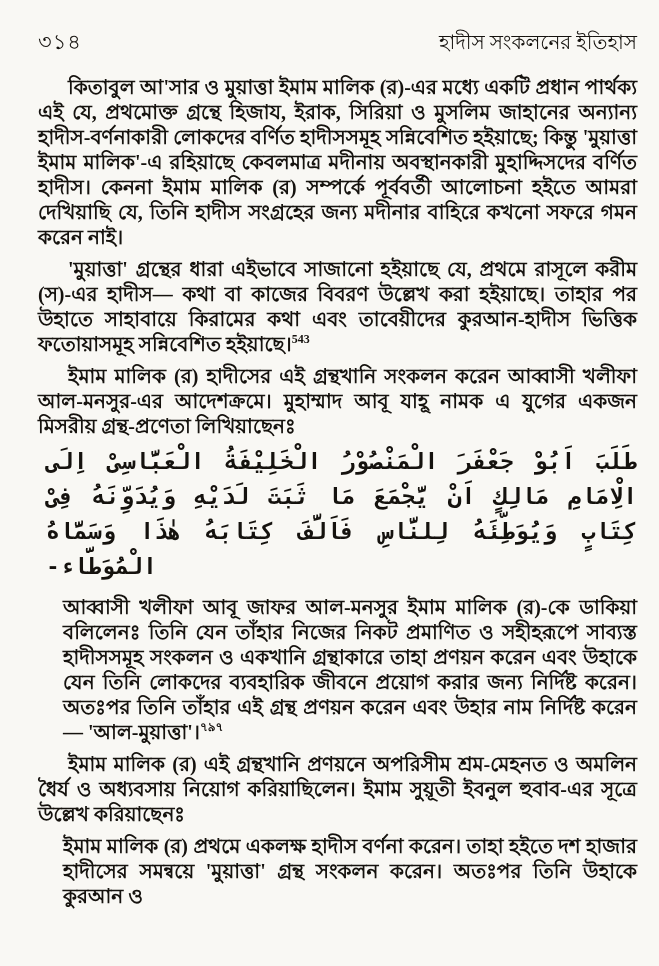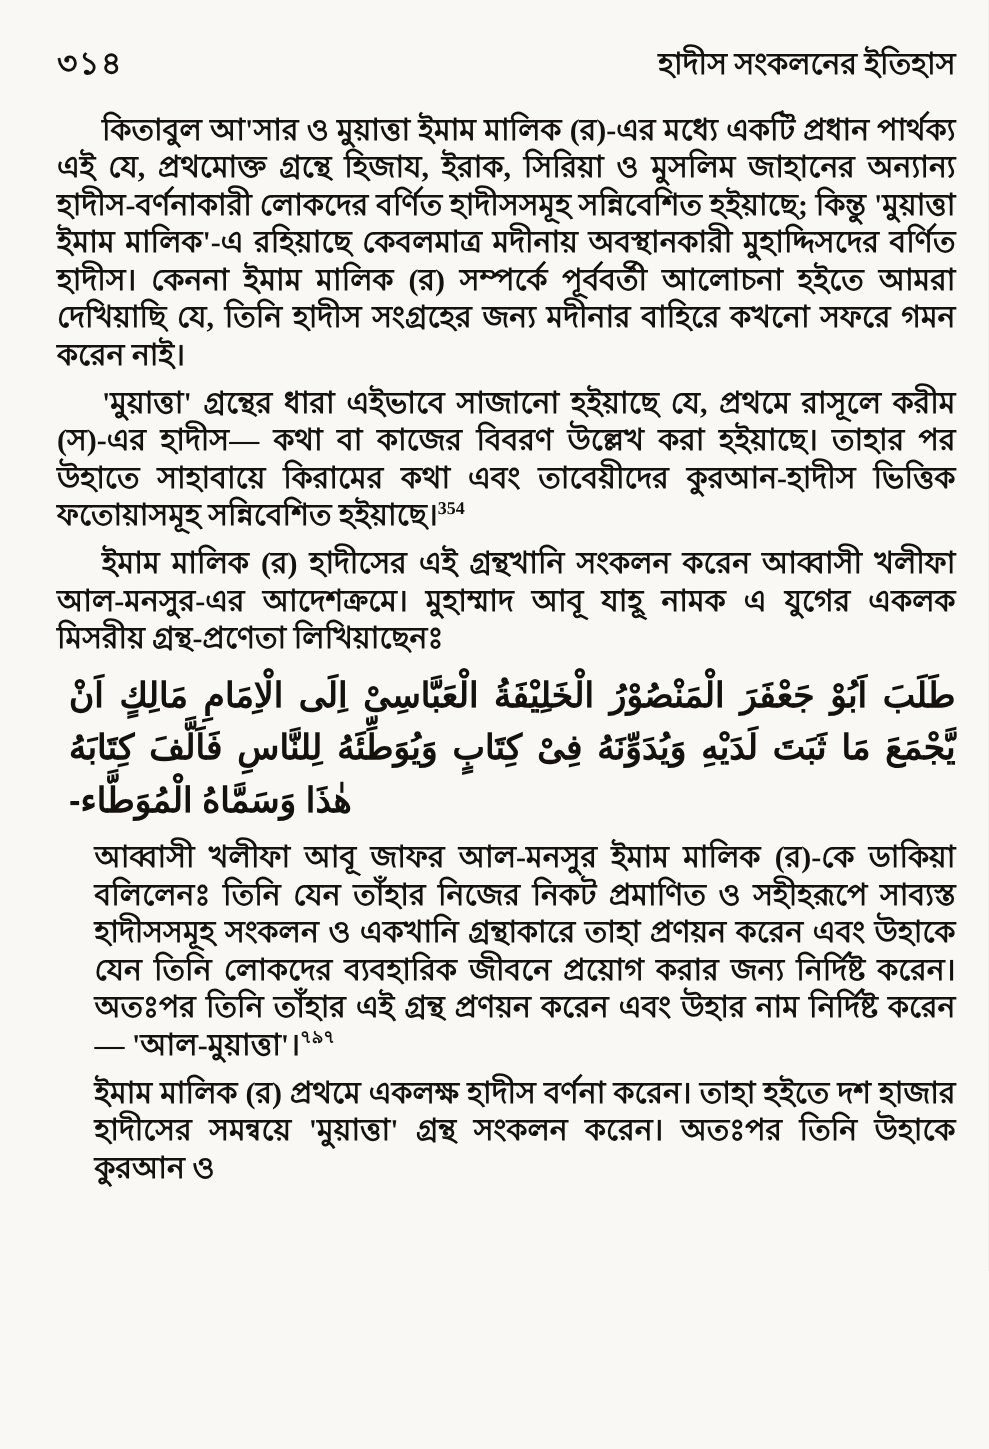--- a/index.html
+++ b/index.html
@@ -17,21 +17,21 @@
     font-family: "Liberation Serif", "DejaVu Serif", serif;
     overflow: hidden;
     box-sizing: border-box;
     padding: 26px 22px 10px 38px;
   }
   
   .running-head {
     display: flex;
     justify-content: space-between;
     align-items: baseline;
-    font-weight: bold;
+    font-weight: normal;
     font-size: 21px;
     margin-bottom: 14px;
     text-align: right;
   }
   .running-head .folio { letter-spacing: 1px; }
   .running-head .head-title { font-size: 20px; }
 
   
   .para {
     font-size: 20px;
@@ -48,46 +48,47 @@
   sup.fn-ref {
     font-size: 12px;
     line-height: 0;
     font-weight: bold;
   }
 
   
   .arabic {
     direction: rtl;
     unicode-bidi: embed;
-    font-family: Liberation Sans, sans-serif;
+    font-family: Liberation Mono, monospace;
     font-size: 23px;
     line-height: 35px;
     text-align: justify;
     text-align-last: left;
     margin: 4px 0 9px 8px;
     font-weight: 600;
   }
 </style>
 </head>
 <body>
 
 <div class="page">
 
   <div class="running-head">
     <span class="folio">৩১৪</span>
     <span class="head-title">হাদীস সংকলনের ইতিহাস</span>
   </div>
 
   <p class="para indent-first"><span>কিতাবুল আ'সার ও মুয়াত্তা ইমাম মালিক (র)-এর মধ্যে একটি প্রধান পার্থক্য এই যে, প্রথমোক্ত গ্রন্থে হিজায, ইরাক, সিরিয়া ও মুসলিম জাহানের অন্যান্য হাদীস-বর্ণনাকারী লোকদের বর্ণিত হাদীসসমূহ সন্নিবেশিত হইয়াছে; কিন্তু 'মুয়াত্তা ইমাম মালিক'-এ রহিয়াছে কেবলমাত্র মদীনায় অবস্থানকারী মুহাদ্দিসদের বর্ণিত হাদীস। কেননা ইমাম মালিক (র) সম্পর্কে পূর্ববর্তী আলোচনা হইতে আমরা দেখিয়াছি যে, তিনি হাদীস সংগ্রহের জন্য মদীনার বাহিরে কখনো সফরে গমন করেন নাই।</span></p>
 
-  <p class="para indent-first"><span>'মুয়াত্তা' গ্রন্থের ধারা এইভাবে সাজানো হইয়াছে যে, প্রথমে রাসূলে করীম (স)-এর হাদীস— কথা বা কাজের বিবরণ উল্লেখ করা হইয়াছে। তাহার পর উহাতে সাহাবায়ে কিরামের কথা এবং তাবেয়ীদের কুরআন-হাদীস ভিত্তিক ফতোয়াসমূহ সন্নিবেশিত হইয়াছে।</span><sup class="fn-ref">354</sup></p>
+  <p class="para indent-first"><span>'মুয়াত্তা' গ্রন্থের ধারা এইভাবে সাজানো হইয়াছে যে, প্রথমে রাসূলে করীম (স)-এর হাদীস— কথা বা কাজের বিবরণ উল্লেখ করা হইয়াছে। তাহার পর উহাতে সাহাবায়ে কিরামের কথা এবং তাবেয়ীদের কুরআন-হাদীস ভিত্তিক ফতোয়াসমূহ সন্নিবেশিত হইয়াছে।</span><sup class="fn-ref">543</sup></p>
 
-  <p class="para indent-first"><span>ইমাম মালিক (র) হাদীসের এই গ্রন্থখানি সংকলন করেন আব্বাসী খলীফা আল-মনসুর-এর আদেশক্রমে। মুহাম্মাদ আবূ যাহূ নামক এ যুগের একলক মিসরীয় গ্রন্থ-প্রণেতা লিখিয়াছেনঃ</span></p>
+  <p class="para indent-first"><span>ইমাম মালিক (র) হাদীসের এই গ্রন্থখানি সংকলন করেন আব্বাসী খলীফা আল-মনসুর-এর আদেশক্রমে। মুহাম্মাদ আবূ যাহূ নামক এ যুগের একজন মিসরীয় গ্রন্থ-প্রণেতা লিখিয়াছেনঃ</span></p>
 
   <p class="arabic" dir="rtl"><span>طَلَبَ اَبُوْ جَعْفَرَ الْمَنْصُوْرُ الْخَلِيْفَةُ الْعَبَّاسِىْ اِلَى الْاِمَامِ مَالِكٍ اَنْ يَّجْمَعَ مَا ثَبَتَ لَدَيْهِ وَيُدَوِّنَهُ فِىْ كِتَابٍ وَيُوَطِّئَهُ لِلنَّاسِ فَاَلَّفَ كِتَابَهُ هٰذَا وَسَمَّاهُ الْمُوَطَّاء-</span></p>
 
   <p class="para block-quote"><span>আব্বাসী খলীফা আবূ জাফর আল-মনসুর ইমাম মালিক (র)-কে ডাকিয়া বলিলেনঃ তিনি যেন তাঁহার নিজের নিকট প্রমাণিত ও সহীহরূপে সাব্যস্ত হাদীসসমূহ সংকলন ও একখানি গ্রন্থাকারে তাহা প্রণয়ন করেন এবং উহাকে যেন তিনি লোকদের ব্যবহারিক জীবনে প্রয়োগ করার জন্য নির্দিষ্ট করেন। অতঃপর তিনি তাঁহার এই গ্রন্থ প্রণয়ন করেন এবং উহার নাম নির্দিষ্ট করেন— 'আল-মুয়াত্তা'।</span><sup class="fn-ref">৭৯৭</sup></p>
 
+  <p class="para indent-first"><span>ইমাম মালিক (র) এই গ্রন্থখানি প্রণয়নে অপরিসীম শ্রম-মেহনত ও অমলিন ধৈর্য ও অধ্যবসায় নিয়োগ করিয়াছিলেন। ইমাম সুয়ূতী ইবনুল হুবাব-এর সূত্রে উল্লেখ করিয়াছেনঃ</span></p>
 
 
   <p class="para block-quote"><span>ইমাম মালিক (র) প্রথমে একলক্ষ হাদীস বর্ণনা করেন। তাহা হইতে দশ হাজার হাদীসের সমন্বয়ে 'মুয়াত্তা' গ্রন্থ সংকলন করেন। অতঃপর তিনি উহাকে কুরআন ও</span></p>
 
 </div>
 
 </body></html>

